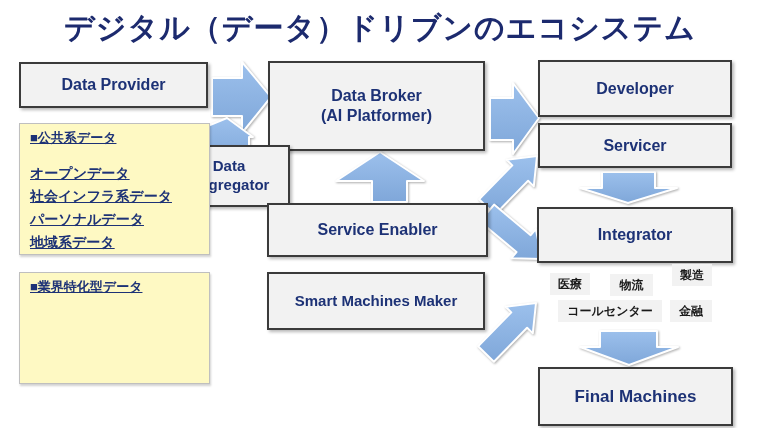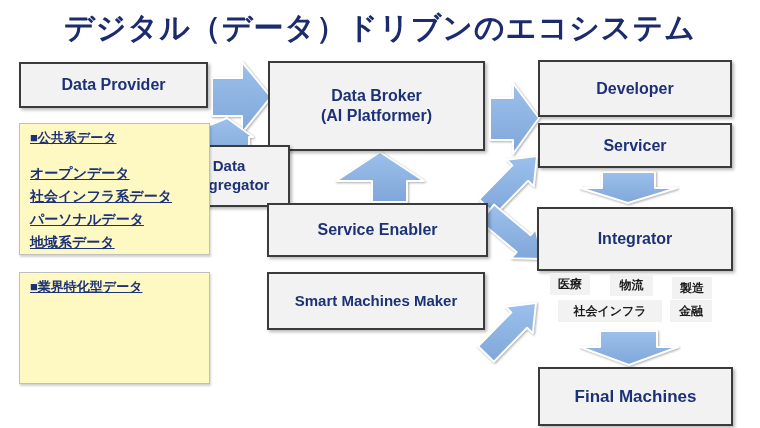--- a/index.html
+++ b/index.html
@@ -32,33 +32,33 @@
   }
   
   .b-provider {left:19px; top:62px; width:189px;height:46px;font-size:16px;}
   .b-broker   {left:268px;top:61px; width:217px;height:90px;font-size:16px;}
   .b-aggregator{left:168px;top:145px;width:122px;height:62px;font-size:15px;}
   .b-enabler  {left:267px;top:203px;width:221px;height:54px;font-size:16px;}
   .b-smart    {left:267px;top:272px;width:218px;height:58px;font-size:15px;}
   .b-univ     {left:267px;top:340px;width:218px;height:57px;font-size:15px;}
   .b-developer{left:538px;top:60px; width:194px;height:57px;font-size:16px;justify-content:center;}
   .b-servicer {left:538px;top:123px;width:194px;height:45px;font-size:16px;}
-  .b-integrator{left:537px;top:207px;width:196px;height:64px;font-size:16px;}
+  .b-integrator{left:537px;top:207px;width:196px;height:56px;font-size:16px;}
   .b-final    {left:538px;top:367px;width:195px;height:59px;font-size:17px;}
   
   .b-public   {left:19px;top:123px;width:191px;height:132px;}
   .b-industry {left:19px;top:272px;width:191px;height:112px;}
   .panel-heading{font-size:13px;color:#1d3276;}
   .panel-list{margin-top:15px;}
   .panel-item{font-size:14px;line-height:23px;color:#1d3276;}
   .panel-body{margin-top:8px;font-size:12px;line-height:24px;color:#1d3276;}
   
   .c1{left:550px;top:273px;width:40px; height:22px;}
   .c2{left:610px;top:274px;width:43px; height:22px;}
-  .c3{left:672px;top:277px;width:40px; height:22px;text-align:right;}
+  .c3{left:672px;top:264px;width:40px; height:22px;text-align:right;}
   .c4{left:558px;top:300px;width:104px;height:22px;}
   .c5{left:670px;top:300px;width:42px; height:22px;}
 </style>
 </head>
 <body>
 
 <div class="stage">
 
   <div class="title">デジタル（データ）ドリブンのエコシステム</div>
 
@@ -129,16 +129,16 @@
     </div>
   </div>
 
   <div class="boxB b-industry">
     <div class="panel-heading">■業界特化型データ</div>
   </div>
 
   <div class="chip c1">医療</div>
   <div class="chip c2">物流</div>
   <div class="chip c3">製造</div>
-  <div class="chip c4">社会インフラ</div>
+  <div class="chip c4">コールセンター</div>
   <div class="chip c5">金融</div>
 
 </div>
 
 </body></html>

